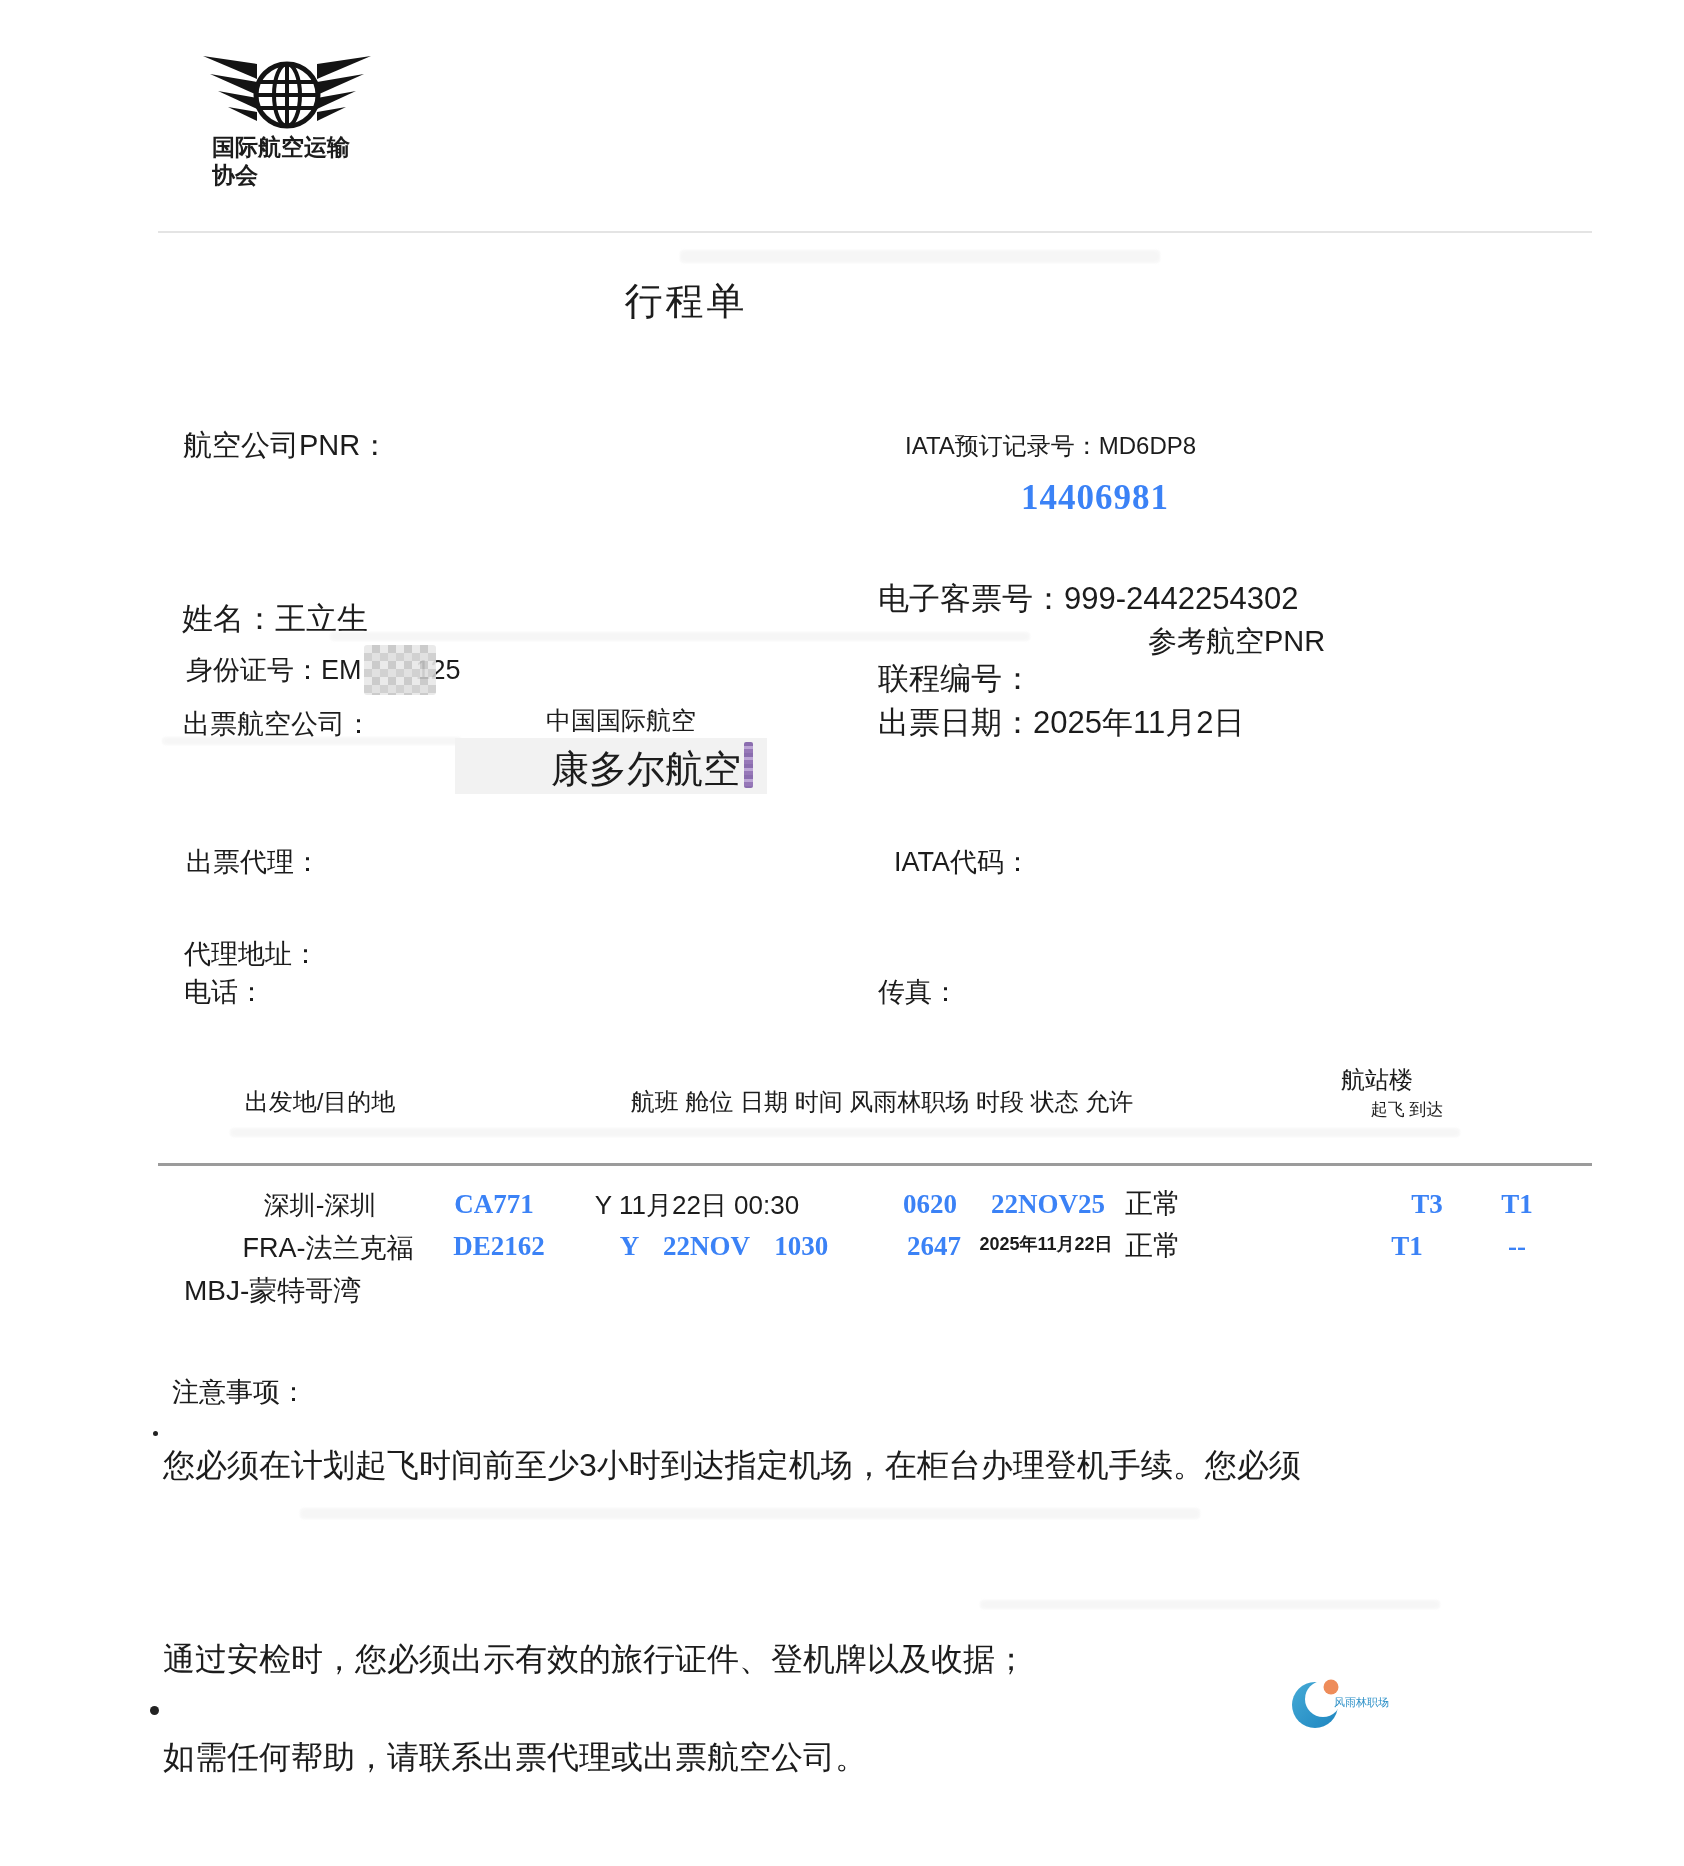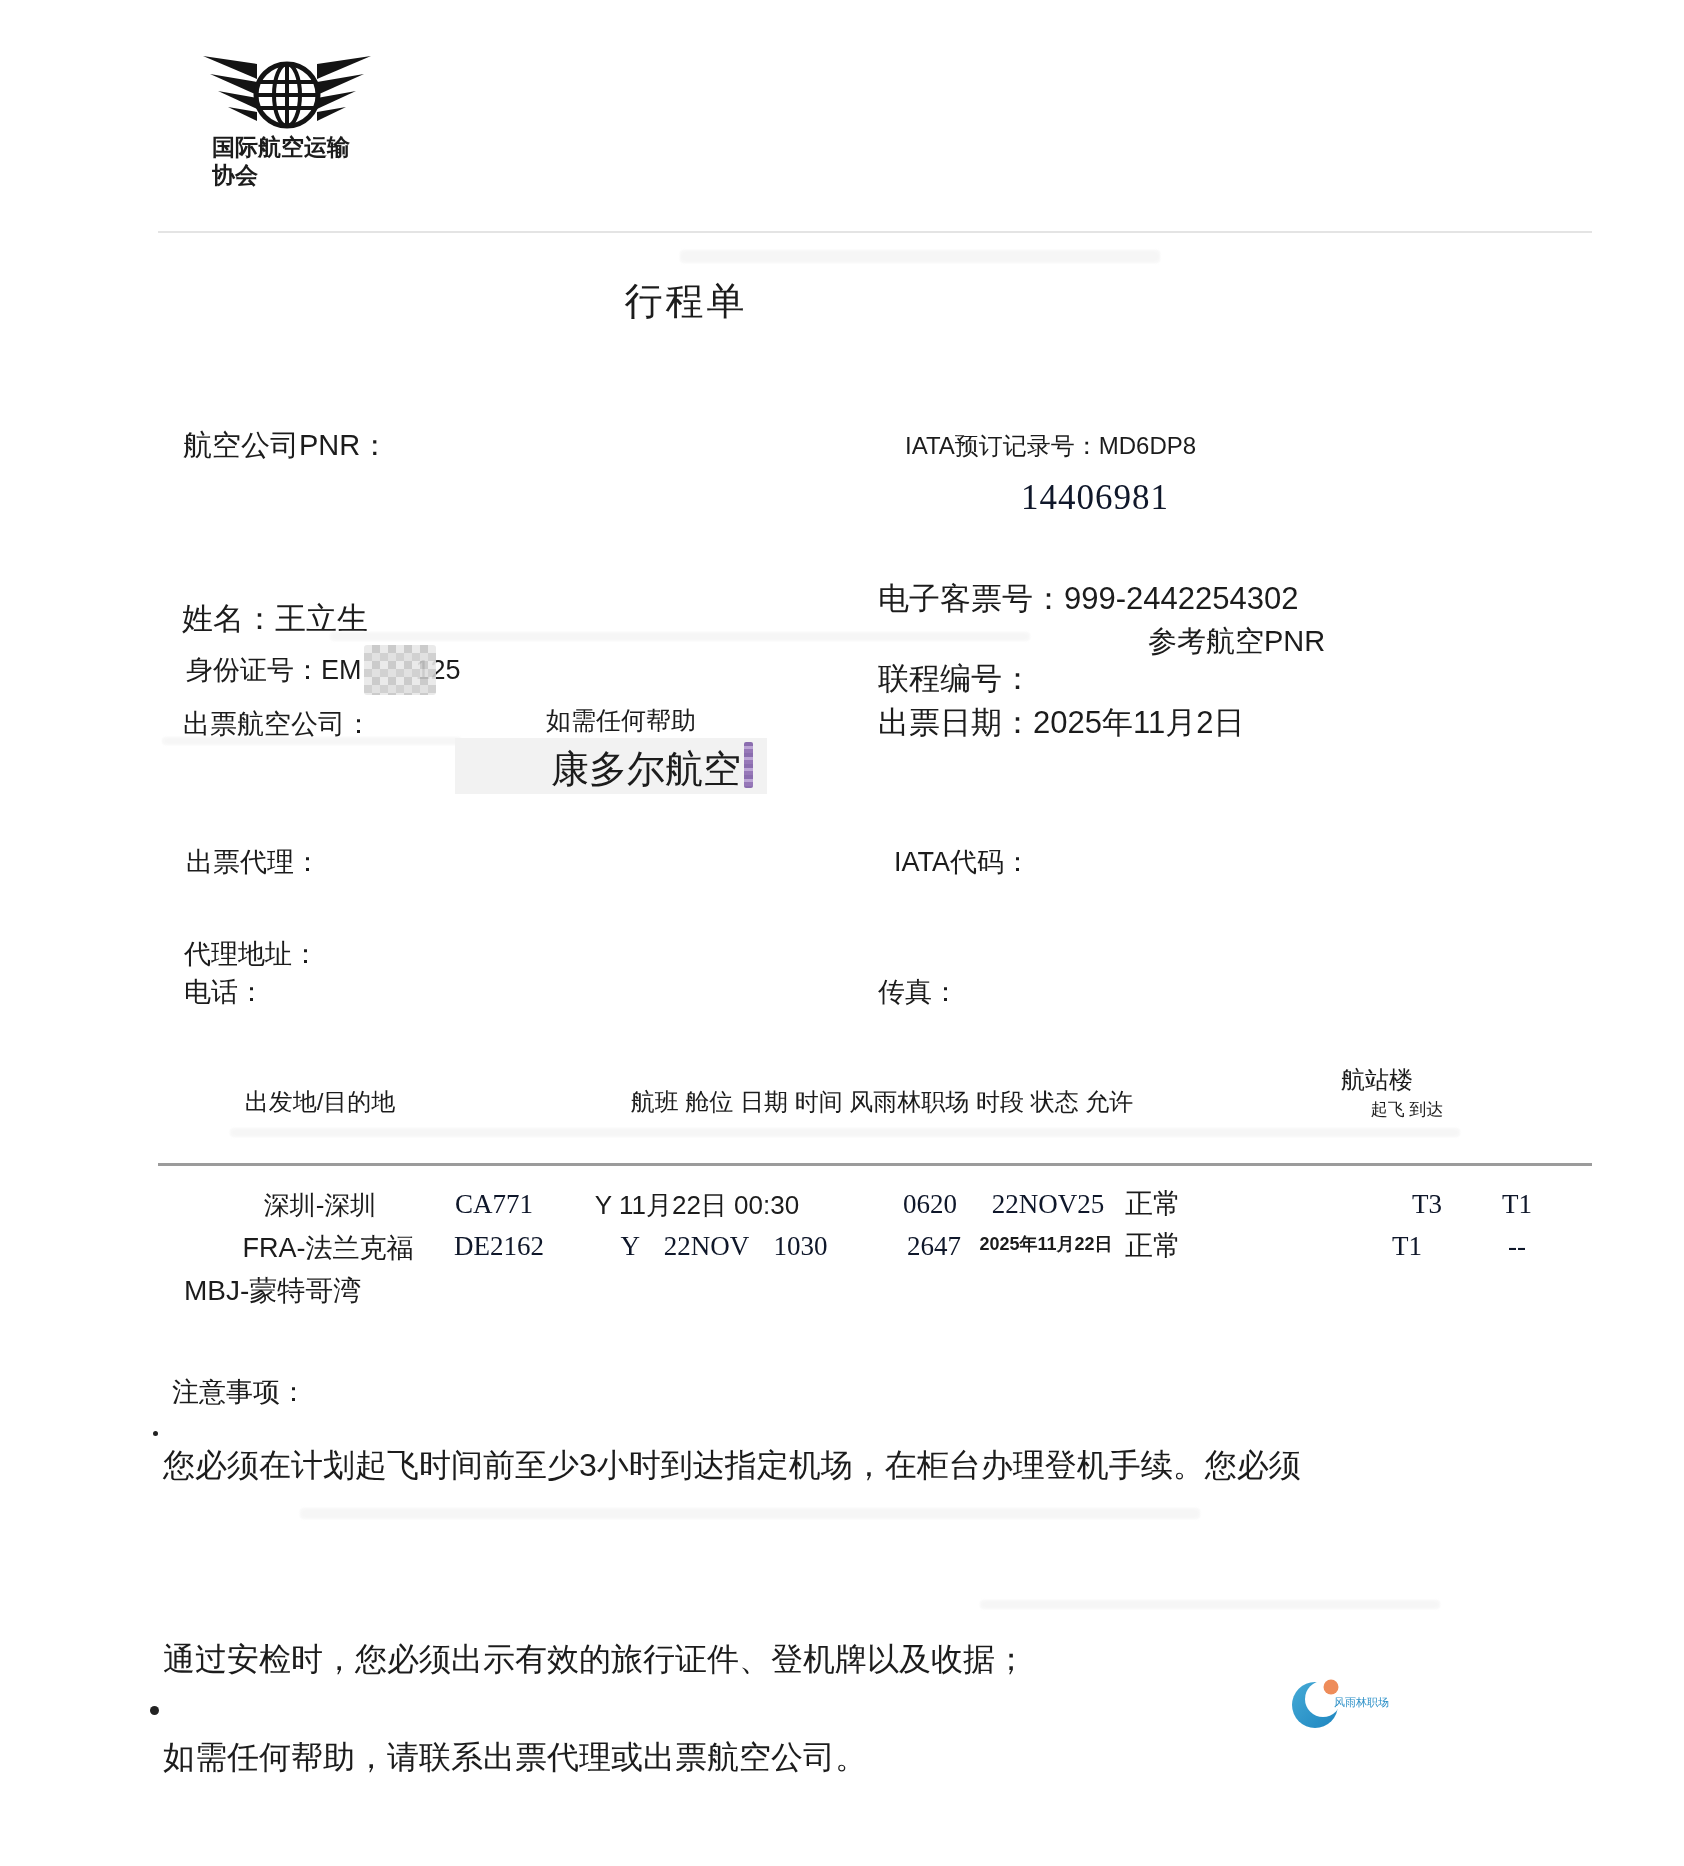--- a/index.html
+++ b/index.html
@@ -5,21 +5,21 @@
   html,body{margin:0;padding:0;background:#ffffff;}
   #page{
     position:relative;
     width:1684px;height:1866px;
     background:#ffffff;
     font-family:"Liberation Sans","DejaVu Sans",sans-serif;
     color:#1c1c1c;
     overflow:hidden;
   }
   .abs{position:absolute;white-space:nowrap;}
-  .serif{font-family:"Liberation Serif","DejaVu Serif",serif;font-weight:400;color:#0f172a;}
+  .serif{font-family:"Liberation Serif","DejaVu Serif",serif;font-weight:700;color:#3b82f6;}
   .cn{color:#1c1c1c;}
   .center{transform:translateX(-50%);}
   .divider{position:absolute;background:#e4e4e4;}
   .rule{position:absolute;background:#9b9b9b;}
   .smudge{position:absolute;background:#f0f0f0;opacity:.55;border-radius:4px;filter:blur(1px);}
   .hl{position:absolute;background:#f2f2f2;}
   .mosaic{
     width:72px;height:50px;border-radius:3px;
     background:conic-gradient(#c6c6c6 25%,#dedede 0 50%,#cdcdcd 0 75%,#e8e8e8 0);
     background-size:16px 16px;
@@ -95,21 +95,21 @@
     <span>身份证号：</span>
       <span>EM</span>
       <span class="mosaic"></span>
       <span style="margin-left:-6px;">125</span>
   </div>
 
   <div class="abs cn" style="left:878px;top:658px;font-size:31px;">联程编号：</div>
 
   <div class="abs cn" style="left:183px;top:706px;font-size:27px;">出票航空公司：</div>
 
-  <div class="abs cn" style="left:546px;top:704px;font-size:25px;">如需任何帮助</div>
+  <div class="abs cn" style="left:546px;top:704px;font-size:25px;">中国国际航空</div>
 
   <div class="abs" style="left:878px;top:702px;font-size:31px;">
     <span>出票日期：</span><span>2025年11月2日</span>
   </div>
 
   <div class="hl" style="left:455px;top:738px;width:312px;height:56px;"></div>
   <div class="abs cn" style="left:551px;top:744px;font-size:38px;">康多尔航空</div>
   <div class="cursor-mark" style="left:744px;top:742px;"></div>
 
   <div class="abs cn" style="left:186px;top:844px;font-size:27px;">出票代理：</div>

